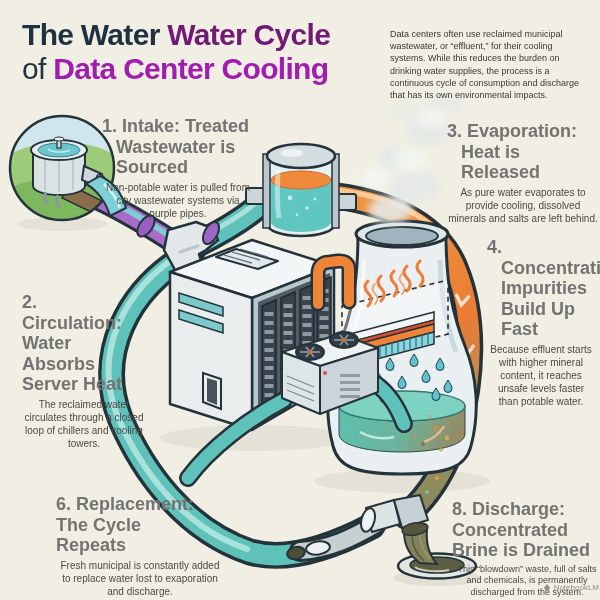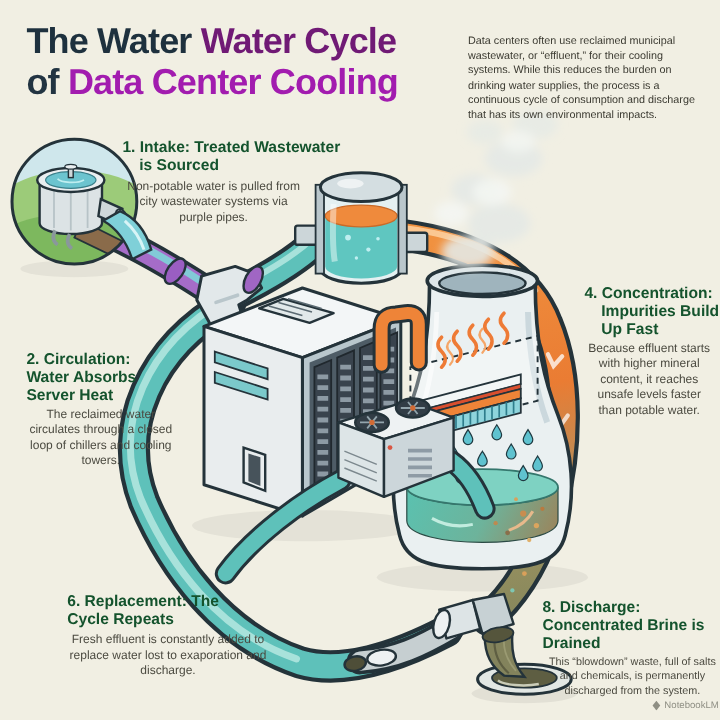--- a/index.html
+++ b/index.html
@@ -5,28 +5,28 @@
   html,body{margin:0;padding:0;background:#c8c8c0;}
   .canvas{
     position:relative;width:600px;height:600px;background:#f1efe3;
     font-family:"Liberation Sans", sans-serif;overflow:hidden;margin:0 auto;
   }
   .art{position:absolute;inset:0;width:600px;height:600px;}
 
   .title{position:absolute;left:22px;top:18px;font-size:30px;line-height:1.12;
     letter-spacing:-0.7px;font-weight:700;color:#1e313e;}
   .title .accent{color:#701a75;}
-  .title .light{font-weight:700;color:#223442;}
+  .title .light{font-weight:400;color:#223442;}
   .title .heavy{font-weight:700;color:#a21caf;}
 
   .intro{position:absolute;left:388px;top:26px;width:198px;font-size:9px;
     line-height:1.36;color:#3b3a31;margin:2px;}
 
   .step{position:absolute;}
-  .step h3{font-size:13px;font-weight:700;color:#14532d;margin:0 0 3px 0;line-height:1.14;}
+  .step h3{font-size:18px;font-weight:700;color:#737373;margin:0 0 3px 0;line-height:1.14;}
   .step p{font-size:10px;color:#4b4a40;margin:0;line-height:1.3;text-align:center;}
   .hang{text-indent:-14px;padding-left:14px;}
 
   .s1{left:102px;top:116px;width:172px}.s1 h3{width:168px}.s1 p{width:152px}
   .s2{left:22px;top:292px;width:124px}.s2 h3{width:112px}
   .s3{left:447px;top:121px;width:152px}.s3 h3{width:128px}
   .s4{left:487px;top:237px;width:112px}.s4 h3{width:112px}.s4 p{width:108px}
   .s5{left:452px;top:499px;width:152px}.s5 h3{width:142px}.s5 p{font-size:9px;width:150px}
   .s6{left:56px;top:494px;width:168px}.s6 h3{width:140px}
 
@@ -311,31 +311,35 @@
   <p class="intro">Data centers often use reclaimed municipal wastewater, or “effluent,” for their cooling systems. While this reduces the burden on drinking water supplies, the process is a continuous cycle of consumption and discharge that has its own environmental impacts.</p>
 
   <div class="step s1">
     <h3 class="hang">1. Intake: Treated Wastewater is Sourced</h3>
     <p>Non-potable water is pulled from city wastewater systems via purple pipes.</p>
   </div>
   <div class="step s2">
     <h3>2. Circulation: Water Absorbs Server Heat</h3>
     <p>The reclaimed water circulates through a closed loop of chillers and cooling towers.</p>
   </div>
+  <div class="step s3">
+    <h3 class="hang">3. Evaporation: Heat is Released</h3>
+    <p>As pure water evaporates to provide cooling, dissolved minerals and salts are left behind.</p>
+  </div>
   <div class="step s4">
     <h3 class="hang">4. Concentration: Impurities Build Up Fast</h3>
     <p>Because effluent starts with higher mineral content, it reaches unsafe levels faster than potable water.</p>
   </div>
   <div class="step s5">
     <h3>8. Discharge: Concentrated Brine is Drained</h3>
     <p>This “blowdown” waste, full of salts and chemicals, is permanently discharged from the system.</p>
   </div>
   <div class="step s6">
     <h3>6. Replacement: The Cycle Repeats</h3>
-    <p>Fresh effluent is constantly added to replace water lost to exaporation and discharge.</p>
+    <p>Fresh municipal is constantly added to replace water lost to exaporation and discharge.</p>
   </div>
 
   <div class="watermark">
     <svg class="wm-icon" viewBox="0 0 10 10">
       <path d="M5,0 L9,5 L5,10 L1,5 Z" fill="#8f8f84"></path>
     </svg>
     <span>NotebookLM</span>
   </div>
 
 </div>

